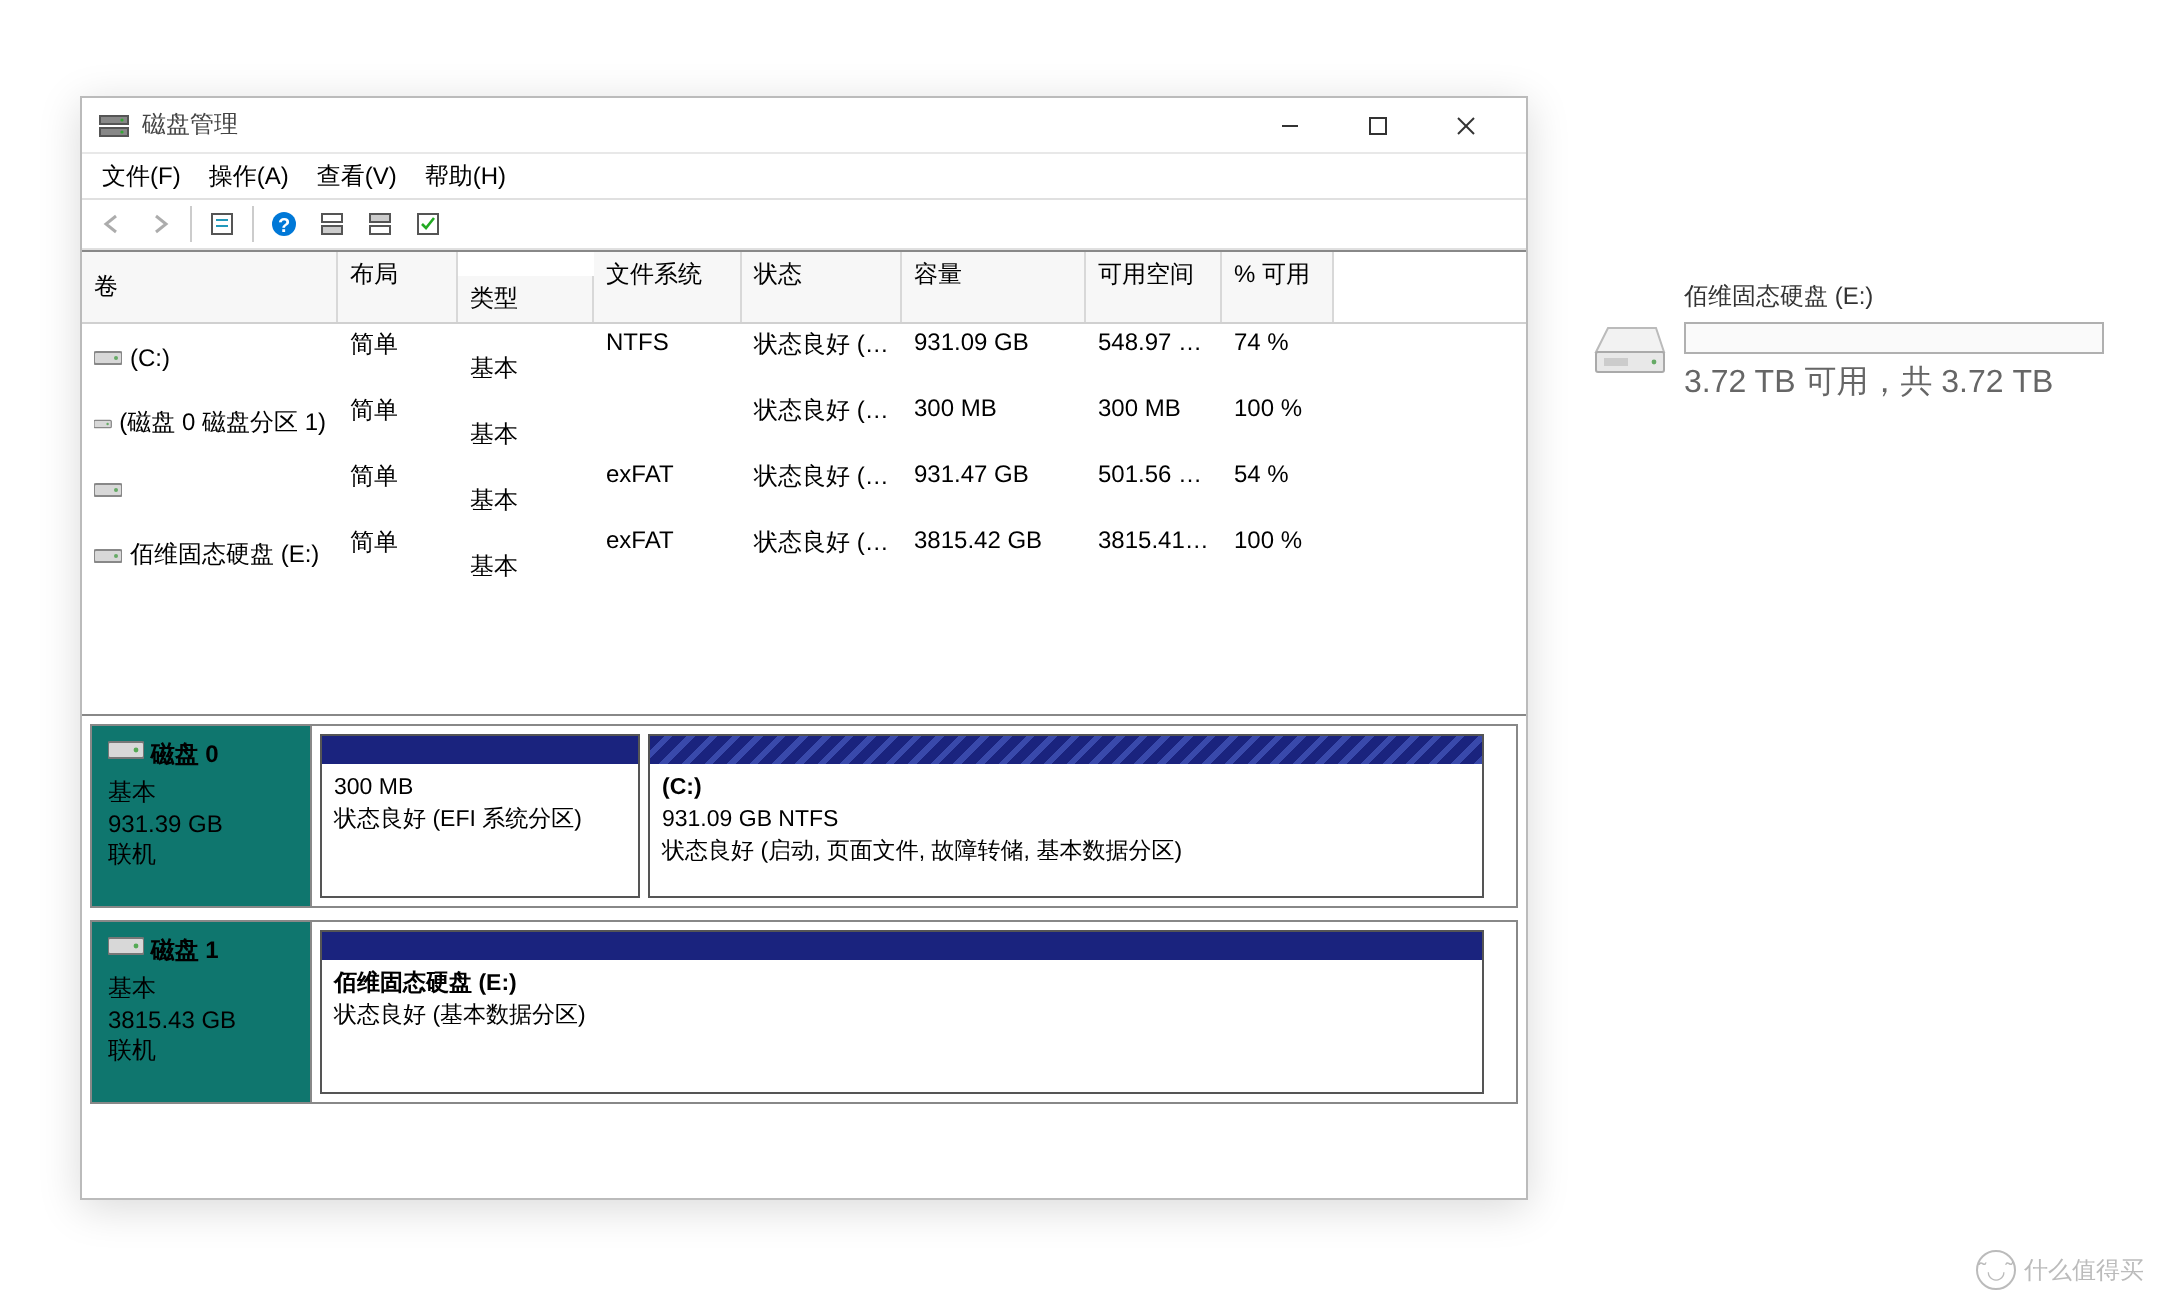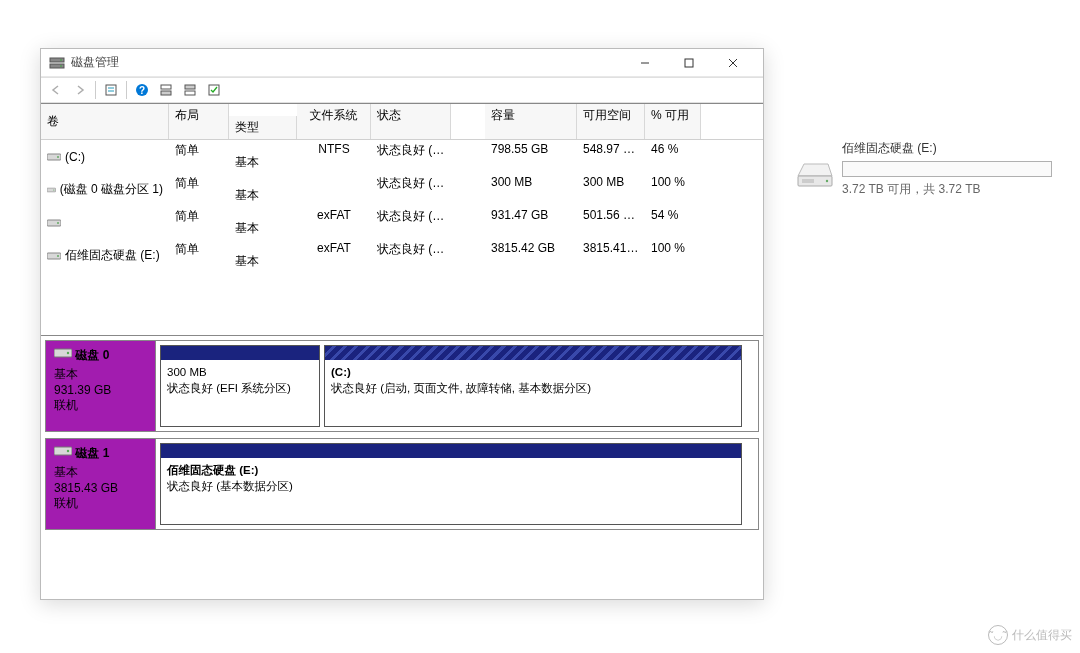--- a/index.html
+++ b/index.html
@@ -100,43 +100,43 @@
 }
 .vicon {
   width: 14px; height: 10px;
   display: inline-block;
   margin-right: 4px;
   vertical-align: middle;
 }
 .col-vol { width: 128px; display: flex; align-items: center; }
 .col-layout { width: 60px; }
 .col-type { width: 68px; margin-top: 12px; }
-.col-fs { width: 74px; text-align: center; }
+.col-fs { width: 74px; }
 .col-stat { width: 80px; }
-.col-cap { width: 92px; margin-left: 34px; }
+.col-cap { width: 92px; }
 .col-free { width: 68px; }
 .col-pct { width: 56px; }
 
 .graphic-area {
   flex: 1;
   border-top: 1px solid #888;
   overflow: auto;
   padding: 4px;
 }
 .disk-row {
   display: flex;
   border: 1px solid #888;
   margin-bottom: 6px;
   min-height: 92px;
 }
 .disk-info {
   width: 110px;
   padding: 6px 8px;
   border-right: 1px solid #888;
-  background: #a21caf;
+  background: #0f766e;
 }
 .disk-info .dicon { margin-bottom: 2px; }
 .disk-info .dname { font-weight: bold; margin-bottom: 2px; }
 .disk-parts {
   flex: 1;
   display: flex;
   gap: 4px;
   padding: 4px;
 }
 .partition {
@@ -189,21 +189,21 @@
 }
 .drive-info .txt { flex: 1; }
 .drive-info .dname2 { color: #333; margin-bottom: 4px; }
 .bar-bg {
   width: 210px; height: 16px;
   border: 1px solid #b0b0b0;
   background: #fafafa;
   margin-bottom: 4px;
 }
 .bar-fill { height: 100%; background: #26a0da; width: 0%; }
-.drive-sub { color: #666; font-size: 12px; }
+.drive-sub { color: #666; font-size: 16px; }
 
 .watermark {
   position: absolute;
   right: 8px;
   bottom: 8px;
   color: rgba(120,120,120,0.5);
   font-size: 12px;
   display: flex;
   align-items: center;
   gap: 4px;
@@ -242,20 +242,26 @@
         </div>
       <div>
           <svg width="10" height="10">
             <line x1="1" y1="1" x2="9" y2="9" stroke="#333"></line>
             <line x1="9" y1="1" x2="1" y2="9" stroke="#333"></line>
           </svg>
         </div>
     </div>
   </div>
 
+  <div class="menubar">
+    <span>文件(F)</span>
+    <span>操作(A)</span>
+    <span>查看(V)</span>
+    <span>帮助(H)</span>
+  </div>
 
   <div class="toolbar">
     <div class="tbtn dis">
         <svg width="14" height="12">
           <path d="M9 2 L4 6 L9 10" fill="none" stroke="#333" stroke-width="1.5"></path>
         </svg>
       </div>
     <div class="tbtn dis">
         <svg width="14" height="12">
           <path d="M5 2 L10 6 L5 10" fill="none" stroke="#333" stroke-width="1.5"></path>
@@ -313,23 +319,23 @@
             <svg class="vicon" width="14" height="10" viewBox="0 0 14 10">
               <rect x="0" y="2" width="14" height="6" rx="1" fill="#d8d8d8" stroke="#888"></rect>
               <circle cx="11" cy="5" r="1" fill="#6a6"></circle>
             </svg>
             <span>(C:)</span>
           </div>
           <div class="col-layout">简单</div>
           <div class="col-type">基本</div>
           <div class="col-fs">NTFS</div>
           <div class="col-stat">状态良好 (…</div>
-          <div class="col-cap">798.55 GB</div>
+          <div class="col-cap">931.09 GB</div>
           <div class="col-free">548.97 …</div>
-          <div class="col-pct">46 %</div>
+          <div class="col-pct">74 %</div>
         </div>
         <div class="list-row">
           <div class="col-vol">
             <svg class="vicon" width="14" height="10" viewBox="0 0 14 10">
               <rect x="0" y="2" width="14" height="6" rx="1" fill="#d8d8d8" stroke="#888"></rect>
               <circle cx="11" cy="5" r="1" fill="#6a6"></circle>
             </svg>
             <span>(磁盘 0 磁盘分区 1)</span>
           </div>
           <div class="col-layout">简单</div>
@@ -391,20 +397,21 @@
             <div class="part-top"></div>
             <div class="part-body">
               <div>300 MB</div>
               <div>状态良好 (EFI 系统分区)</div>
             </div>
           </div>
           <div class="partition" style="width:418px">
             <div class="part-top striped"></div>
             <div class="part-body">
               <div class="pname">(C:)</div>
+              <div>931.09 GB NTFS</div>
               <div>状态良好 (启动, 页面文件, 故障转储, 基本数据分区)</div>
             </div>
           </div>
         </div>
       </div>
       <div class="disk-row">
         <div class="disk-info">
           <div class="dicon"><svg width="18" height="12" viewBox="0 0 18 12">
               <rect x="0" y="2" width="18" height="8" rx="1" fill="#d8d8d8" stroke="#777"></rect>
               <circle cx="14" cy="6" r="1.2" fill="#5a5"></circle>

